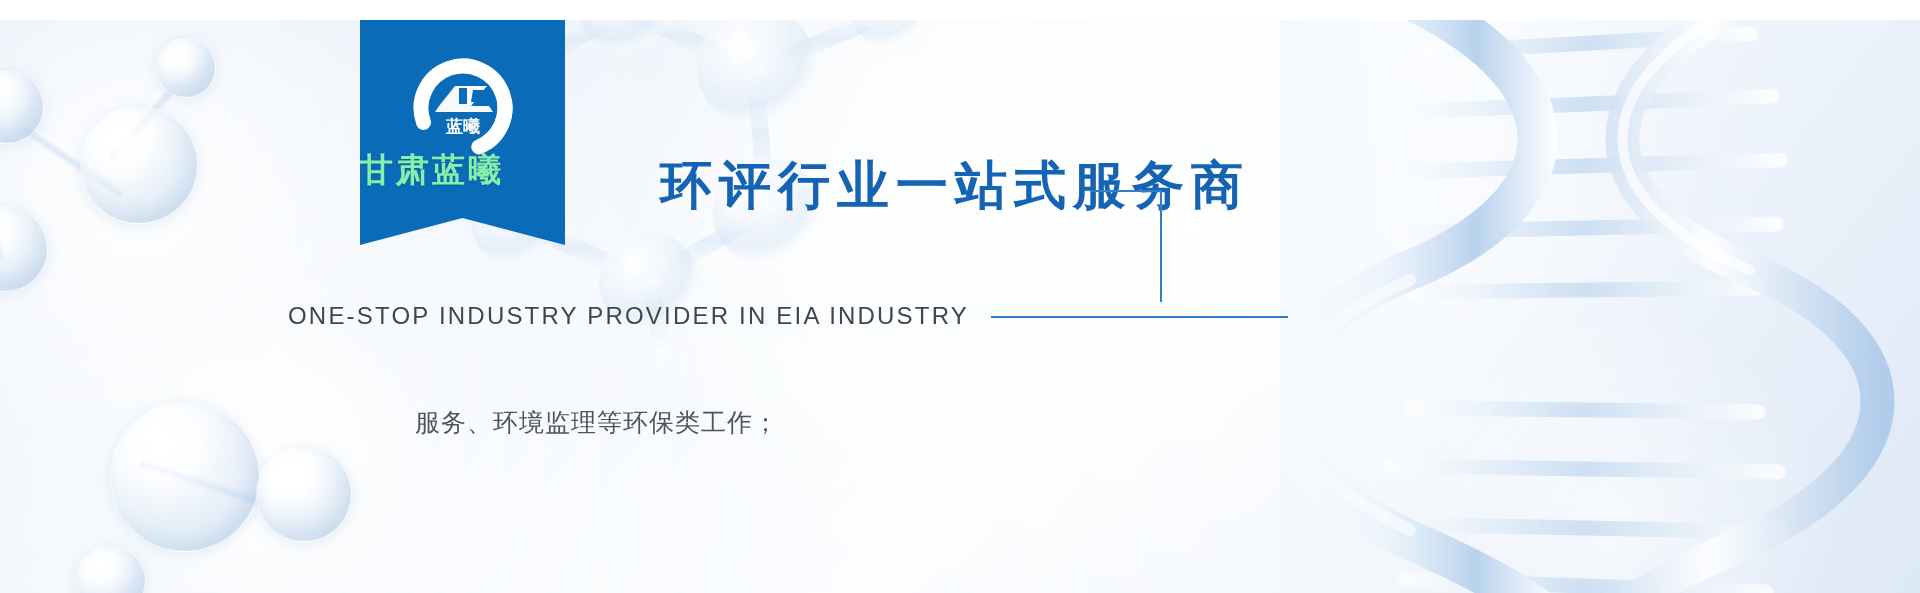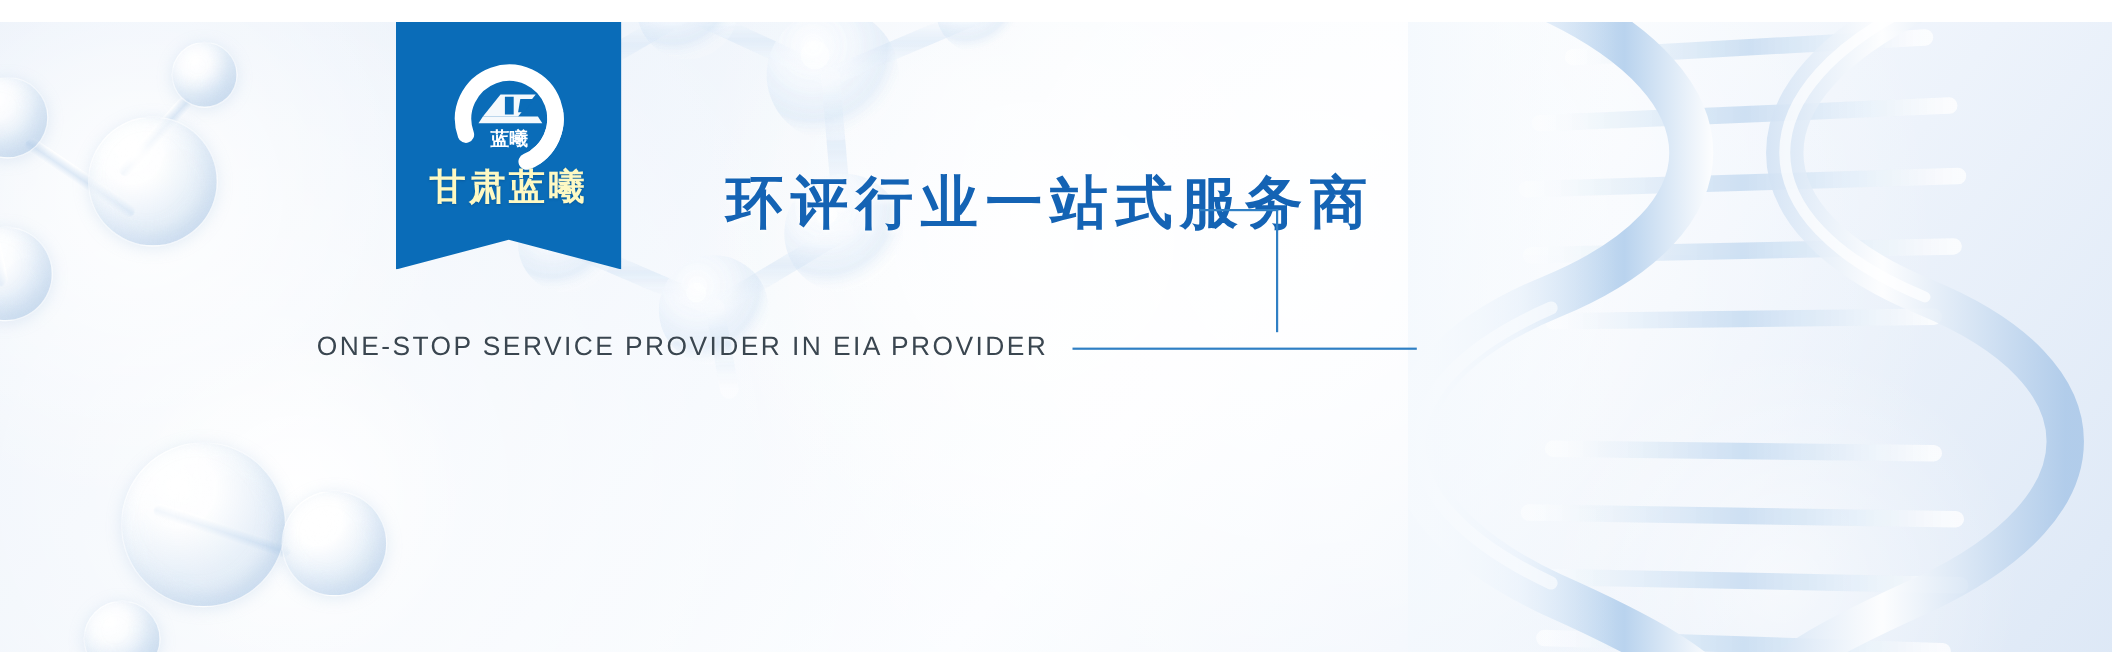--- a/index.html
+++ b/index.html
@@ -69,22 +69,22 @@
     clip-path:polygon(0 0, 100% 0, 100% 100%, 50% 88%, 0 100%);
     box-shadow:0 6px 18px rgba(20,80,140,.22);
     z-index:6;
   }
   .logo-mark{
     position:absolute; left:50%; top:34px; transform:translateX(-50%);
     width:108px; height:108px;
   }
   .ribbon-name{
     position:absolute; left:0; right:0; top:128px;
-    text-align:center;
-    color:#fef9c3;
+    text-align:left;
+    color:#86efac;
     font-size:33px;
     font-weight:700;
     letter-spacing:3px;
     font-family:"DejaVu Sans","Liberation Sans",sans-serif;
     text-shadow:0 1px 2px rgba(0,40,80,.25);
   }
 
   
   .headline{
     position:absolute; left:660px; top:140px;
@@ -287,20 +287,21 @@
       </svg>
     </div>
     <div class="ribbon-name">甘肃蓝曦</div>
   </div>
 
   <div class="headline">环评行业一站式服务商</div>
 
   <div class="bracket"></div>
 
   <div class="sub-row">
-    <span class="subline">ONE-STOP SERVICE PROVIDER IN EIA PROVIDER</span>
+    <span class="subline">ONE-STOP INDUSTRY PROVIDER IN EIA INDUSTRY</span>
     <span class="sub-rule"></span>
   </div>
 
   <div class="paragraph">
+    <div>服务、环境监理等环保类工作；</div>
   </div>
 
 </div>
 
 </body></html>

